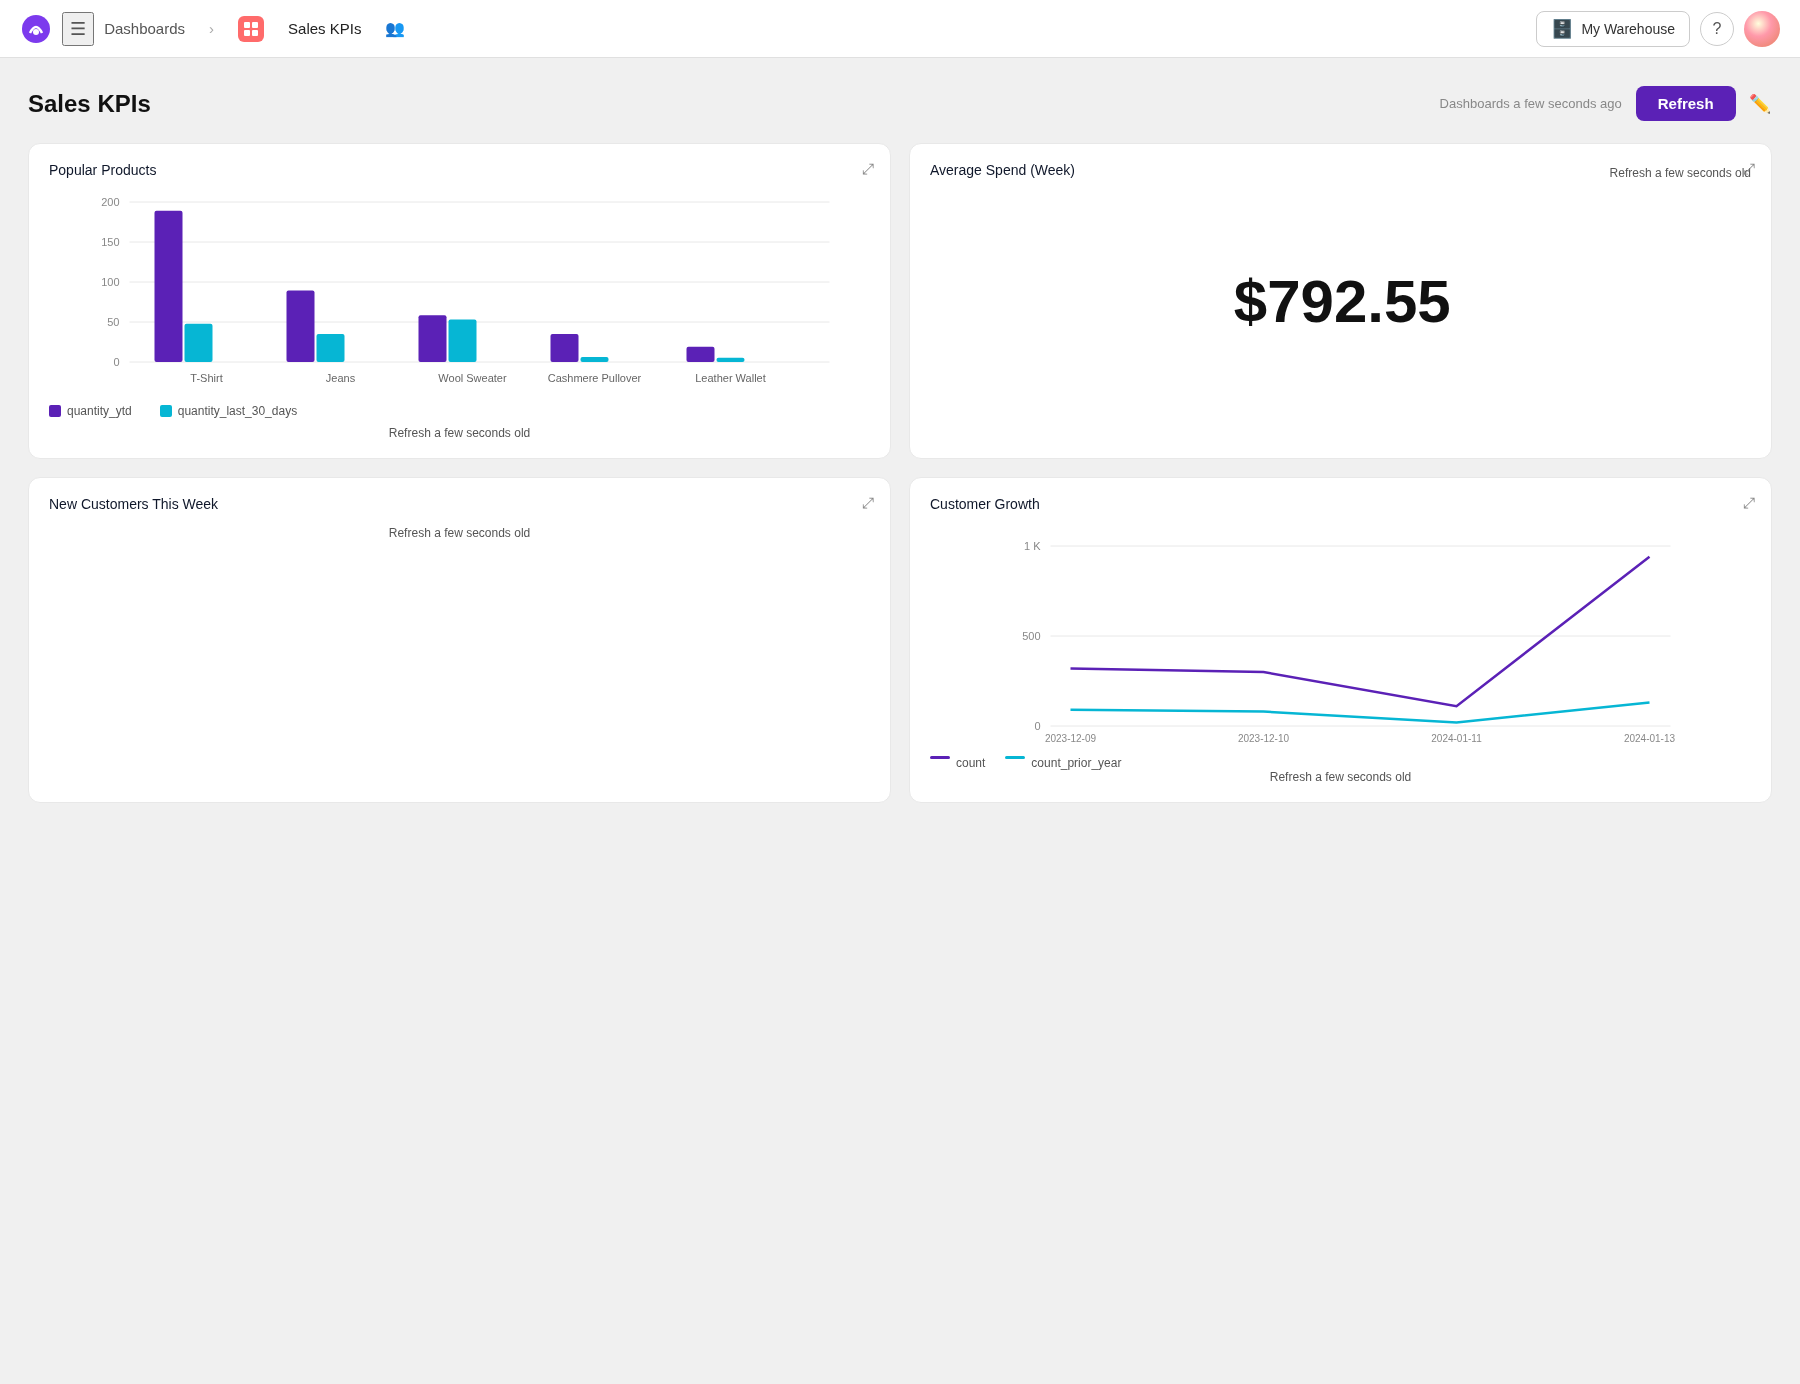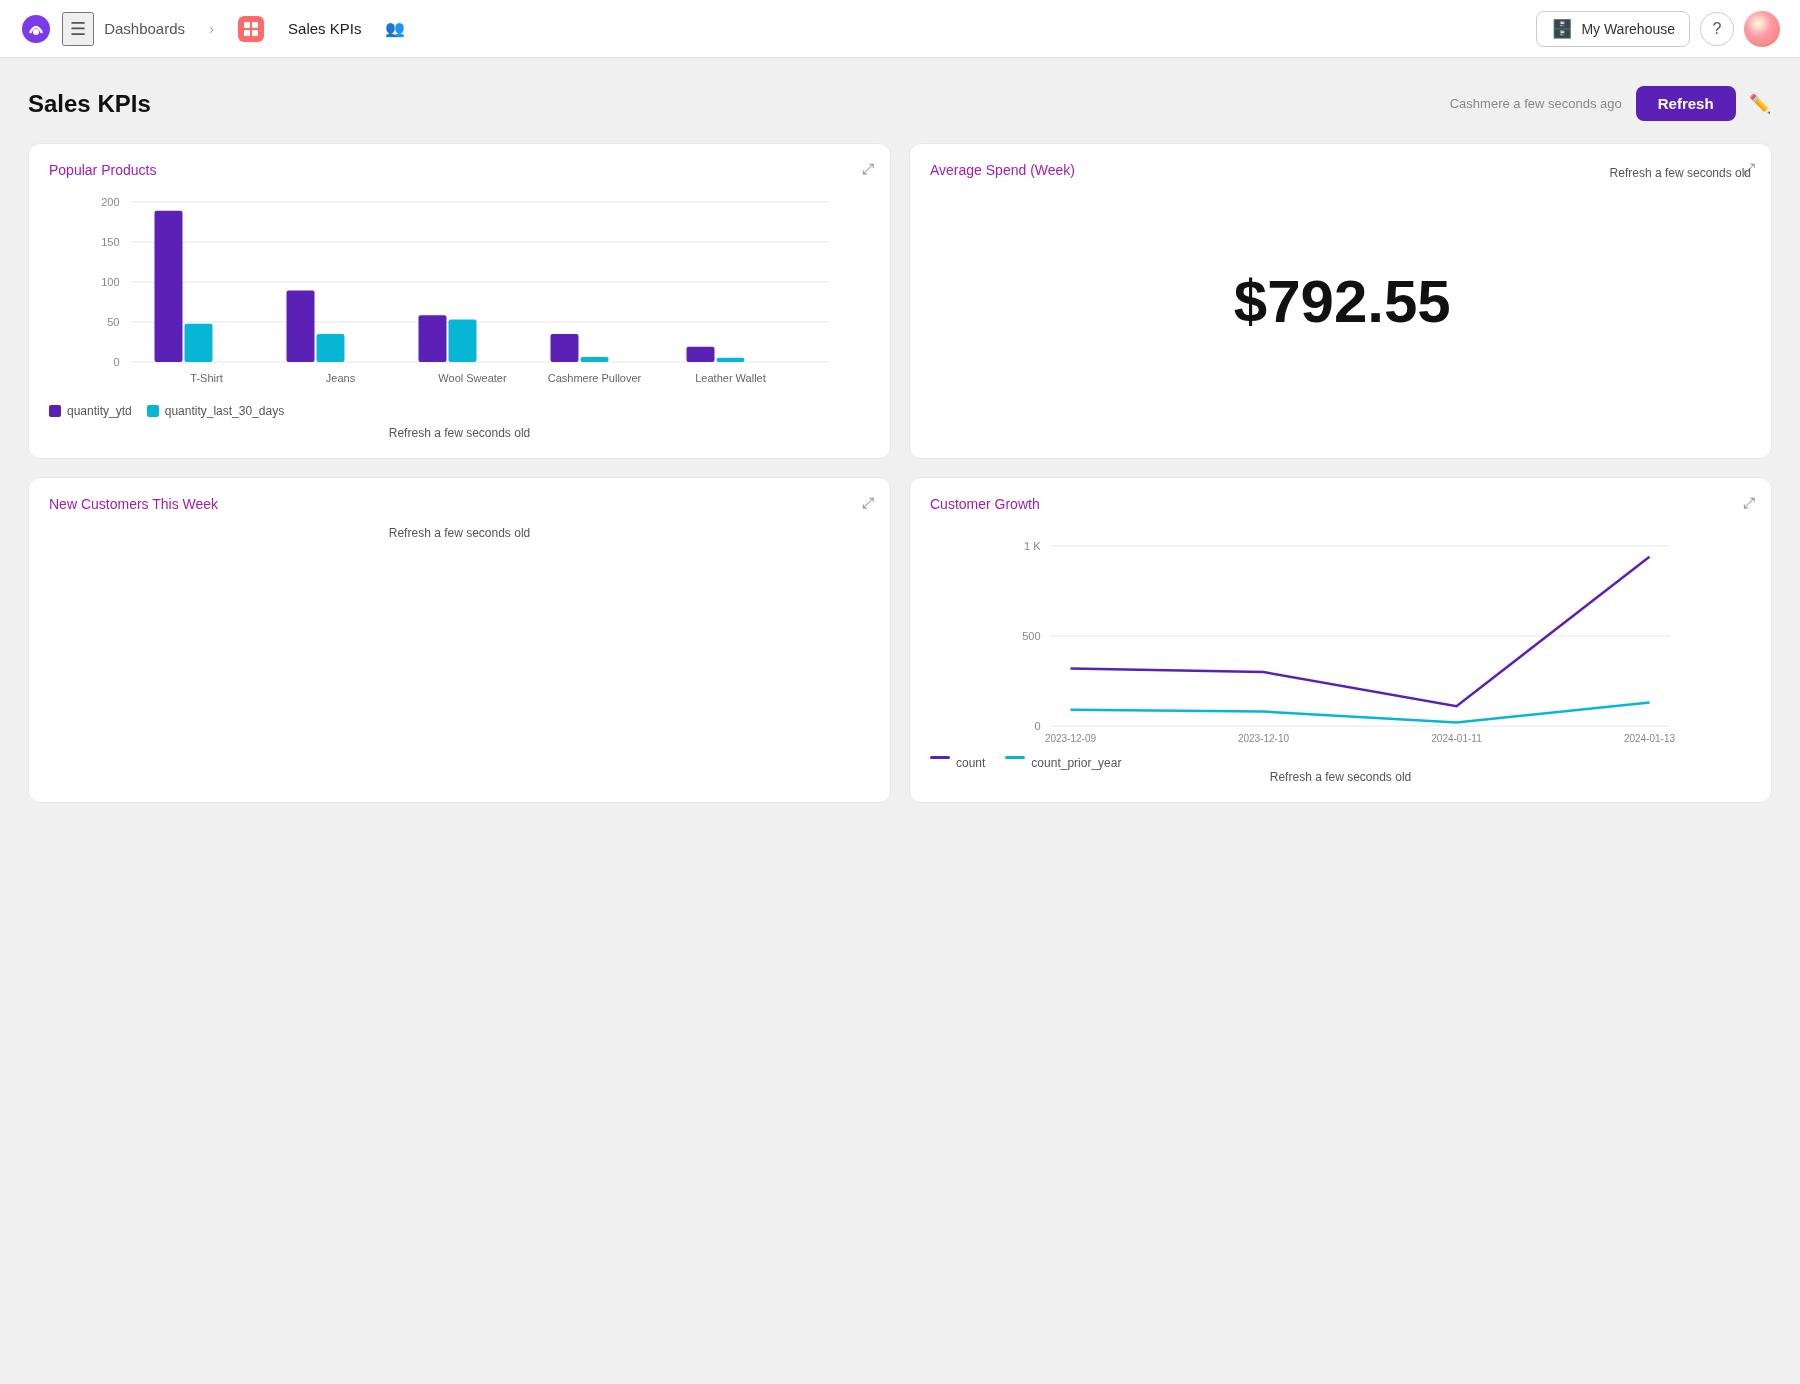--- a/index.html
+++ b/index.html
@@ -45,41 +45,41 @@
       padding: 9px 22px; font-size: 15px; font-weight: 600; cursor: pointer;
     }
     .edit-btn { color: #666; font-size: 18px; cursor: pointer; background: none; border: none; }
 
     
     .dashboard-grid { display: grid; grid-template-columns: 1fr 1fr; grid-template-rows: auto auto; gap: 18px; }
     .card {
       background: #fff; border-radius: 12px; border: 1px solid #e8e8e8;
       padding: 18px 20px; position: relative;
     }
-    .card-title { font-size: 14px; font-weight: 500; color: #a21caf; margin-bottom: 14px; }
+    .card-title { font-size: 14px; font-weight: 500; color: #0f172a; margin-bottom: 14px; }
     .card-expand {
       position: absolute; top: 16px; right: 16px; color: #888; font-size: 15px;
       cursor: pointer; background: none; border: none;
     }
     .card-refresh-status { font-size: 12px; color: #aaa; text-align: center; margin-top: 4px; }
     .card-refresh-status span { color: #555; font-weight: 500; }
 
     
     .card-popular { grid-column: 1 / 2; }
     .card-avg-spend { grid-column: 2 / 3; display: flex; flex-direction: row; }
     .card-new-customers { grid-column: 1 / 2; }
     .card-customer-growth { grid-column: 2 / 3; }
 
     
     .avg-spend-value { font-size: 60px; font-weight: 800; color: #111; flex: 1; display: flex; align-items: center; justify-content: center; }
 
     
     .bar-chart-container { position: relative; height: 230px; }
     .bar-chart-svg { width: 100%; height: 200px; }
-    .chart-legend { display: flex; gap: 15px; margin-top: 8px; flex-wrap: wrap; }
+    .chart-legend { display: flex; gap: 28px; margin-top: 8px; flex-wrap: wrap; }
     .legend-item { display: flex; align-items: center; gap: 6px; font-size: 12px; color: #555; }
     .legend-dot { width: 12px; height: 12px; border-radius: 2px; }
 
     
     .pie-container { display: flex; align-items: center; justify-content: center; height: 250px; }
 
     
     .line-chart-container { height: 240px; }
     .line-chart-svg { width: 100%; height: 220px; }
     .line-legend { display: flex; gap: 20px; margin-top: 6px; }
@@ -121,21 +121,21 @@
   <div class="avatar">
     <div class="avatar-inner"></div>
   </div>
 </div>
 
 <div class="main-content">
 
   <div class="page-header">
     <h1 class="page-title">Sales KPIs</h1>
     <div class="page-header-right">
-      <span class="refresh-status">Cashmere a few seconds ago</span>
+      <span class="refresh-status">Dashboards a few seconds ago</span>
       <button class="refresh-btn">Refresh</button>
       <button class="edit-btn">✏️</button>
     </div>
   </div>
 
   <div class="dashboard-grid">
 
     <div class="card card-popular">
       <div class="card-title">Popular Products</div>
       <button class="card-expand">⤢</button>

